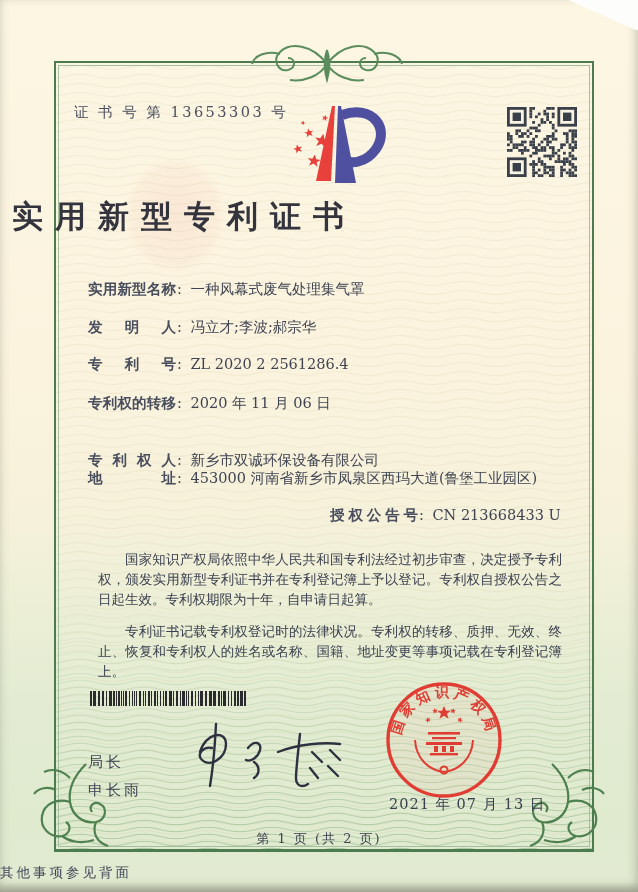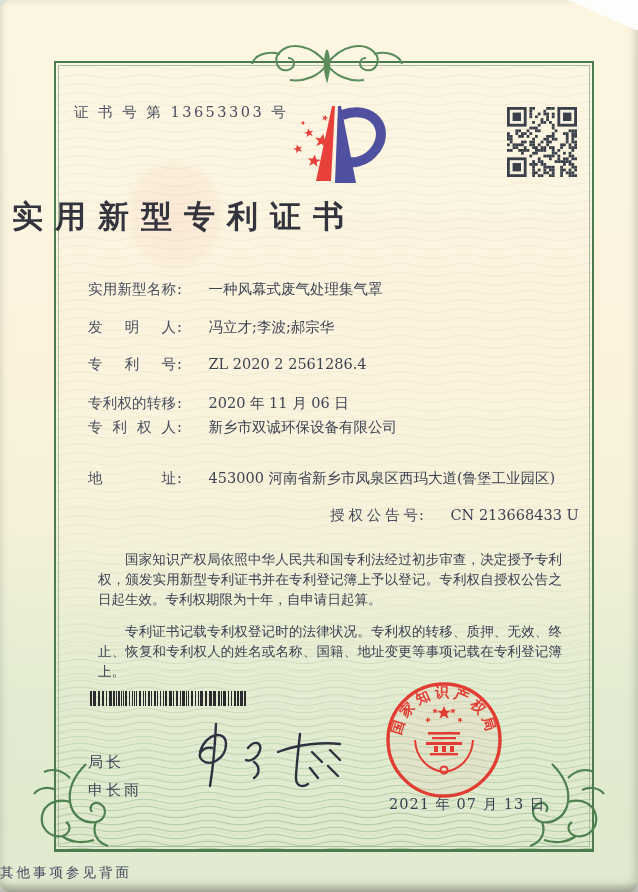--- a/index.html
+++ b/index.html
@@ -1,36 +1,36 @@
 <!DOCTYPE html>
 <html><head>
 <meta charset="utf-8">
 <style>
   html,body{margin:0;padding:0;}
   body{width:638px;height:892px;background:#dcdcda;font-family:"DejaVu Serif", serif;overflow:hidden;}
   #paper{position:absolute;left:0;top:0;width:638px;height:892px;
     background:linear-gradient(180deg,#fcf6e3 0%,#fbf3de 40%,#f6f1da 58%,#ecefd6 68%,#e3ecd2 78%,#dfeacf 92%,#e2ebd1 100%);
-    box-shadow:inset 0 -6px 10px rgba(90,95,80,.25), inset -4px 0 8px rgba(120,120,110,.15);border-radius:9px;}
+    box-shadow:inset 0 -6px 10px rgba(90,95,80,.25), inset -4px 0 8px rgba(120,120,110,.15);}
   .edge-top-right{position:absolute;right:0;top:0;width:70px;height:30px;background:#fdfdfb;
     clip-path:polygon(100% 0,0 0,100% 100%);border-bottom:1px solid rgba(150,150,140,.4);}
   .edge-bottom{position:absolute;left:0;bottom:0;width:100%;height:10px;
     background:linear-gradient(180deg,rgba(0,0,0,0) 0%,rgba(90,90,80,.28) 100%);}
   #guilloche{position:absolute;left:0;top:0;pointer-events:none;}
   #frame{position:absolute;left:54px;top:61px;width:540px;height:791px;box-sizing:border-box;
     border:2px solid #4c7b50;border-bottom-width:3px;}
   #frame .inner{position:absolute;left:2px;top:2px;right:2px;bottom:2px;border:1px solid #a3bf9d;}
   .abs{position:absolute;}
   .cert-no{left:74px;top:103px;font-size:14.5px;letter-spacing:2.5px;color:#4a4e5e;}
   .title{left:0;right:0;top:196px;text-align:left;font-size:31px;font-weight:700;
     letter-spacing:12px;padding-left:12px;color:#34343e;}
   .fields{left:88px;top:0;width:500px;}
   .frow{position:absolute;left:0;font-size:14.5px;color:#44495a;white-space:nowrap;}
-  .flabel{display:inline-block;width:88px;text-align:justify;text-align-last:justify;color:#494e5e;}
+  .flabel{display:inline-block;width:88px;text-align:justify;text-align-last:justify;color:#494e5e;font-weight:bold;}
   .fcolon{margin-left:1px;}
-  .fvalue{margin-left:22px;color:#3f4453;}
+  .fvalue{margin-left:4px;color:#3f4453;}
   .fgroup2{position:absolute;left:242px;top:0;}
   .paras{left:86px;top:537px;width:488px;font-size:13.5px;line-height:20px;color:#3c4151;text-align:justify;}
   .paras p{margin:12px;text-indent:2em;}
   .signer{left:88px;font-size:15px;letter-spacing:3px;color:#3f4453;margin-top:15px;}
   .seal-date{left:389px;top:795px;font-size:14.5px;letter-spacing:1px;color:#3a3f50;}
   .page-info{left:0;right:0;top:830px;text-align:center;font-size:13px;letter-spacing:2px;color:#3f4453;}
   .back-note{left:0;right:0;top:864px;font-size:13.5px;letter-spacing:3px;color:#41465a;}
   .faint-stamp{left:105px;top:135px;width:140px;height:160px;border-radius:50%;
     background:radial-gradient(closest-side,rgba(230,120,110,.10),rgba(230,120,110,.05) 60%,rgba(230,120,110,0) 72%);}
   svg{display:block;}
@@ -329,21 +329,21 @@
       <span class="fvalue">冯立才;李波;郝宗华</span>
     </div>
     <div class="frow" style="top:355px">
       <span class="flabel">专利号</span><span class="fcolon">:</span>
       <span class="fvalue">ZL 2020 2 2561286.4</span>
     </div>
     <div class="frow" style="top:394px">
       <span class="flabel">专利权的转移</span><span class="fcolon">:</span>
       <span class="fvalue">2020 年 11 月 06 日</span>
     </div>
-    <div class="frow" style="top:418px">
+    <div class="frow" style="top:451px">
       <span class="flabel">专利权人</span><span class="fcolon">:</span>
       <span class="fvalue">新乡市双诚环保设备有限公司</span>
     </div>
     <div class="frow" style="top:469px">
       <span class="flabel">地址</span><span class="fcolon">:</span>
       <span class="fvalue">453000 河南省新乡市凤泉区西玛大道(鲁堡工业园区)</span>
     </div>
     <div class="frow" style="top:506px;width:500px">
       <span class="fgroup2">
         <span class="flabel">授权公告号</span><span class="fcolon">:</span>
@@ -447,17 +447,18 @@
       <rect x="46" y="73" width="28" height="2.4"></rect>
     </g>
     <g stroke="#e23028" fill="none" stroke-width="2">
       <path d="M60,92 C44,90 32,78 31,60 M60,92 C76,90 88,78 89,60"></path>
       <circle cx="60" cy="90" r="3.6"></circle>
     </g>
   </svg>
 
   <div class="abs seal-date">2021 年 07 月 13 日</div>
 
+  <div class="abs page-info">第 1 页 (共 2 页)</div>
   <div class="abs back-note">其他事项参见背面</div>
 
   <div class="edge-top-right"></div>
   <div class="edge-bottom"></div>
 </div>
 
 </body></html>

